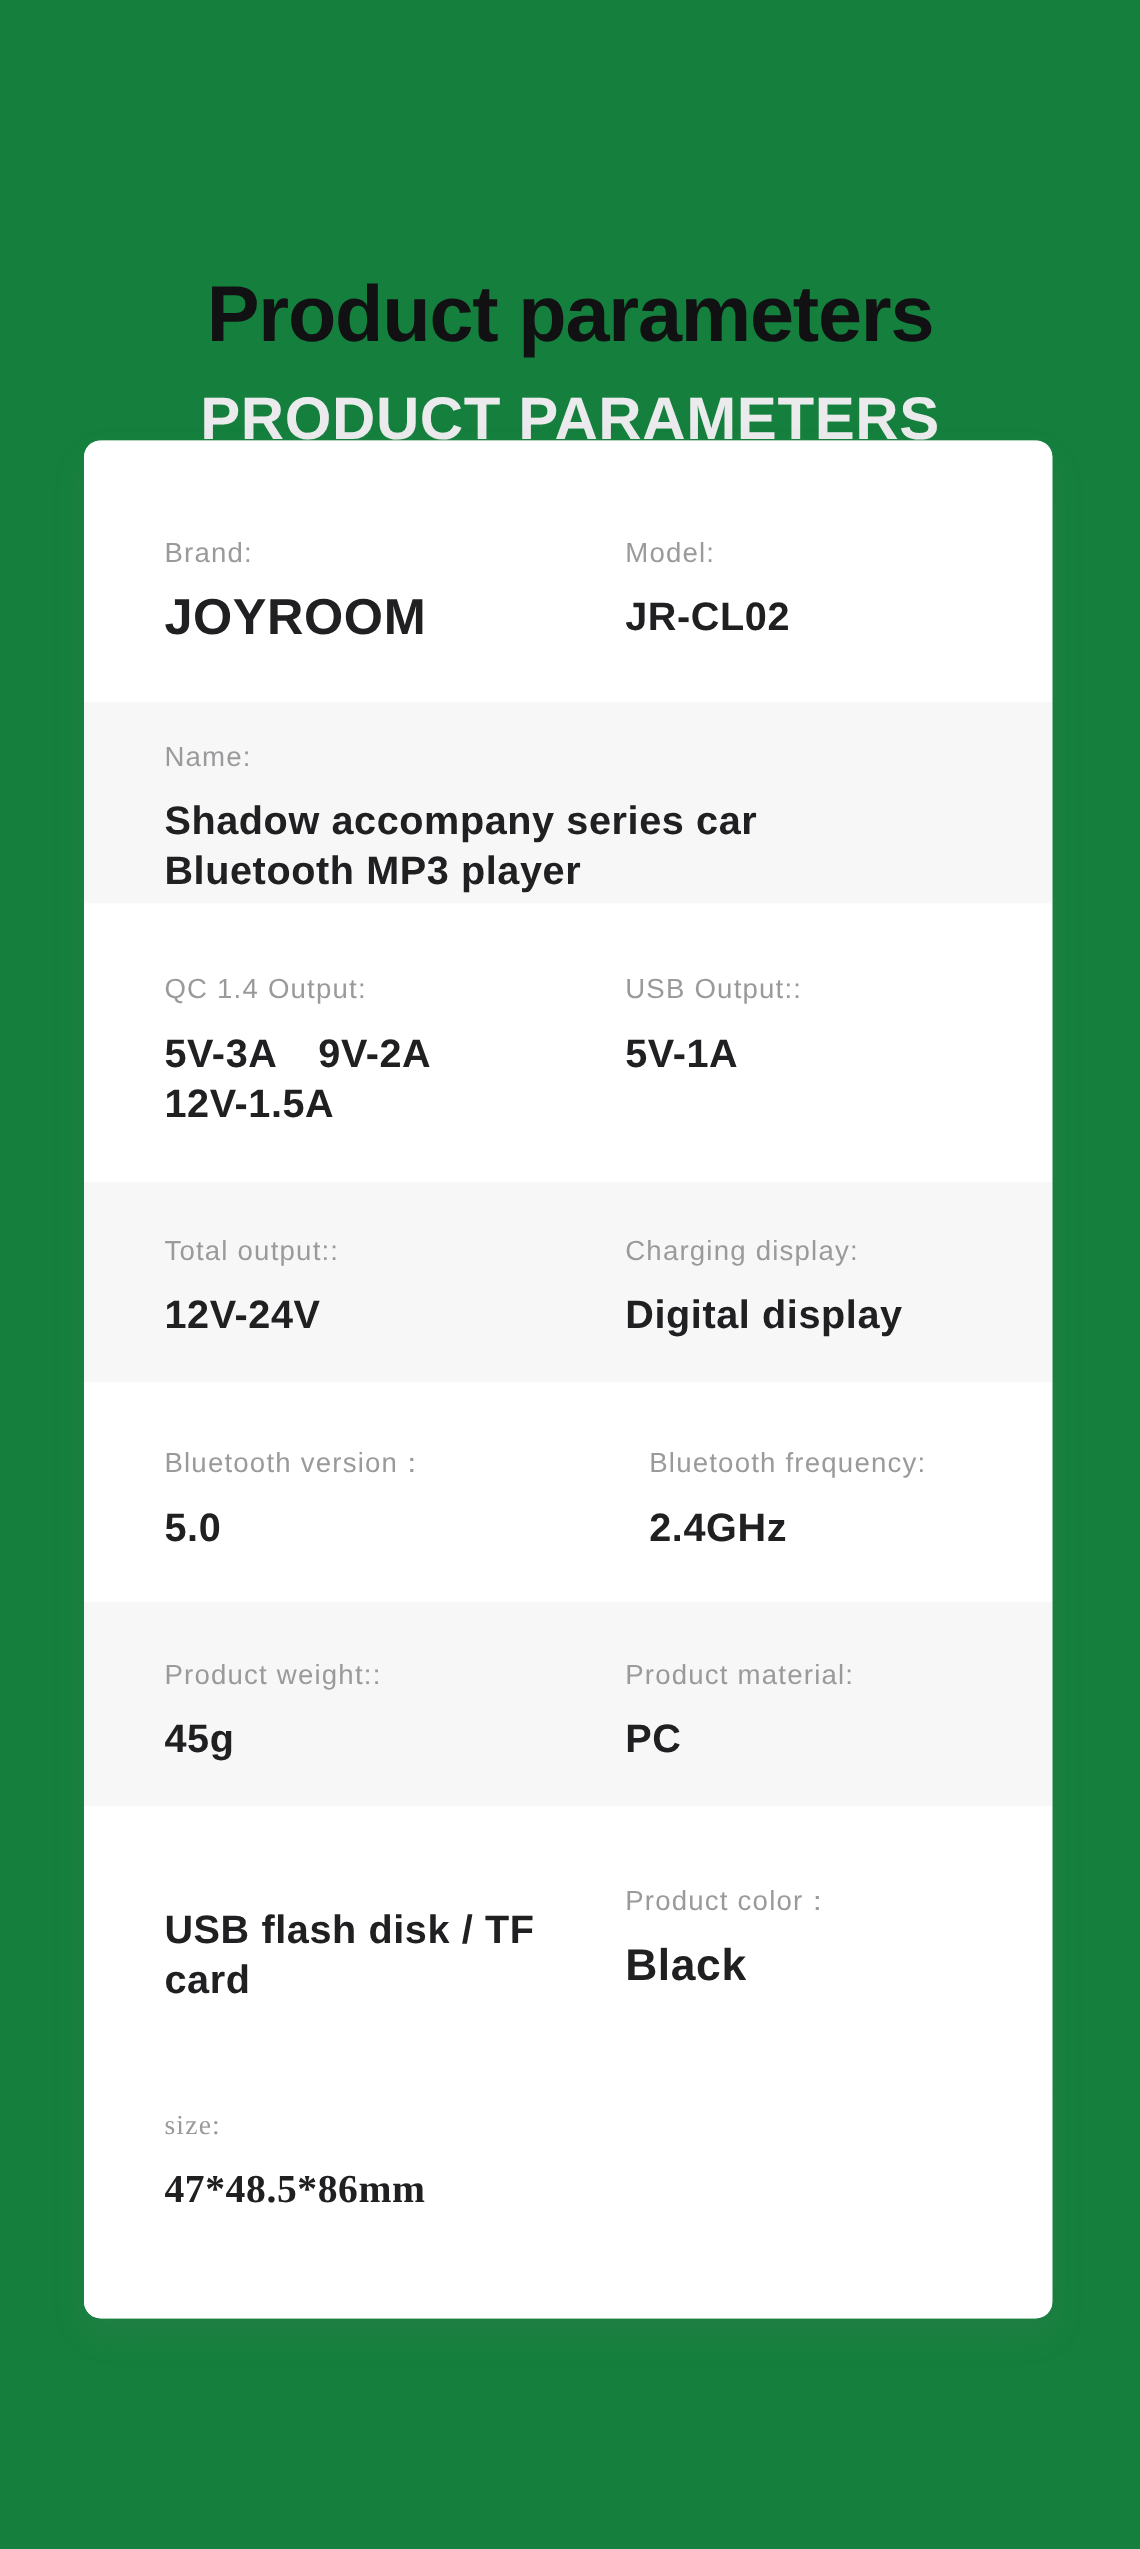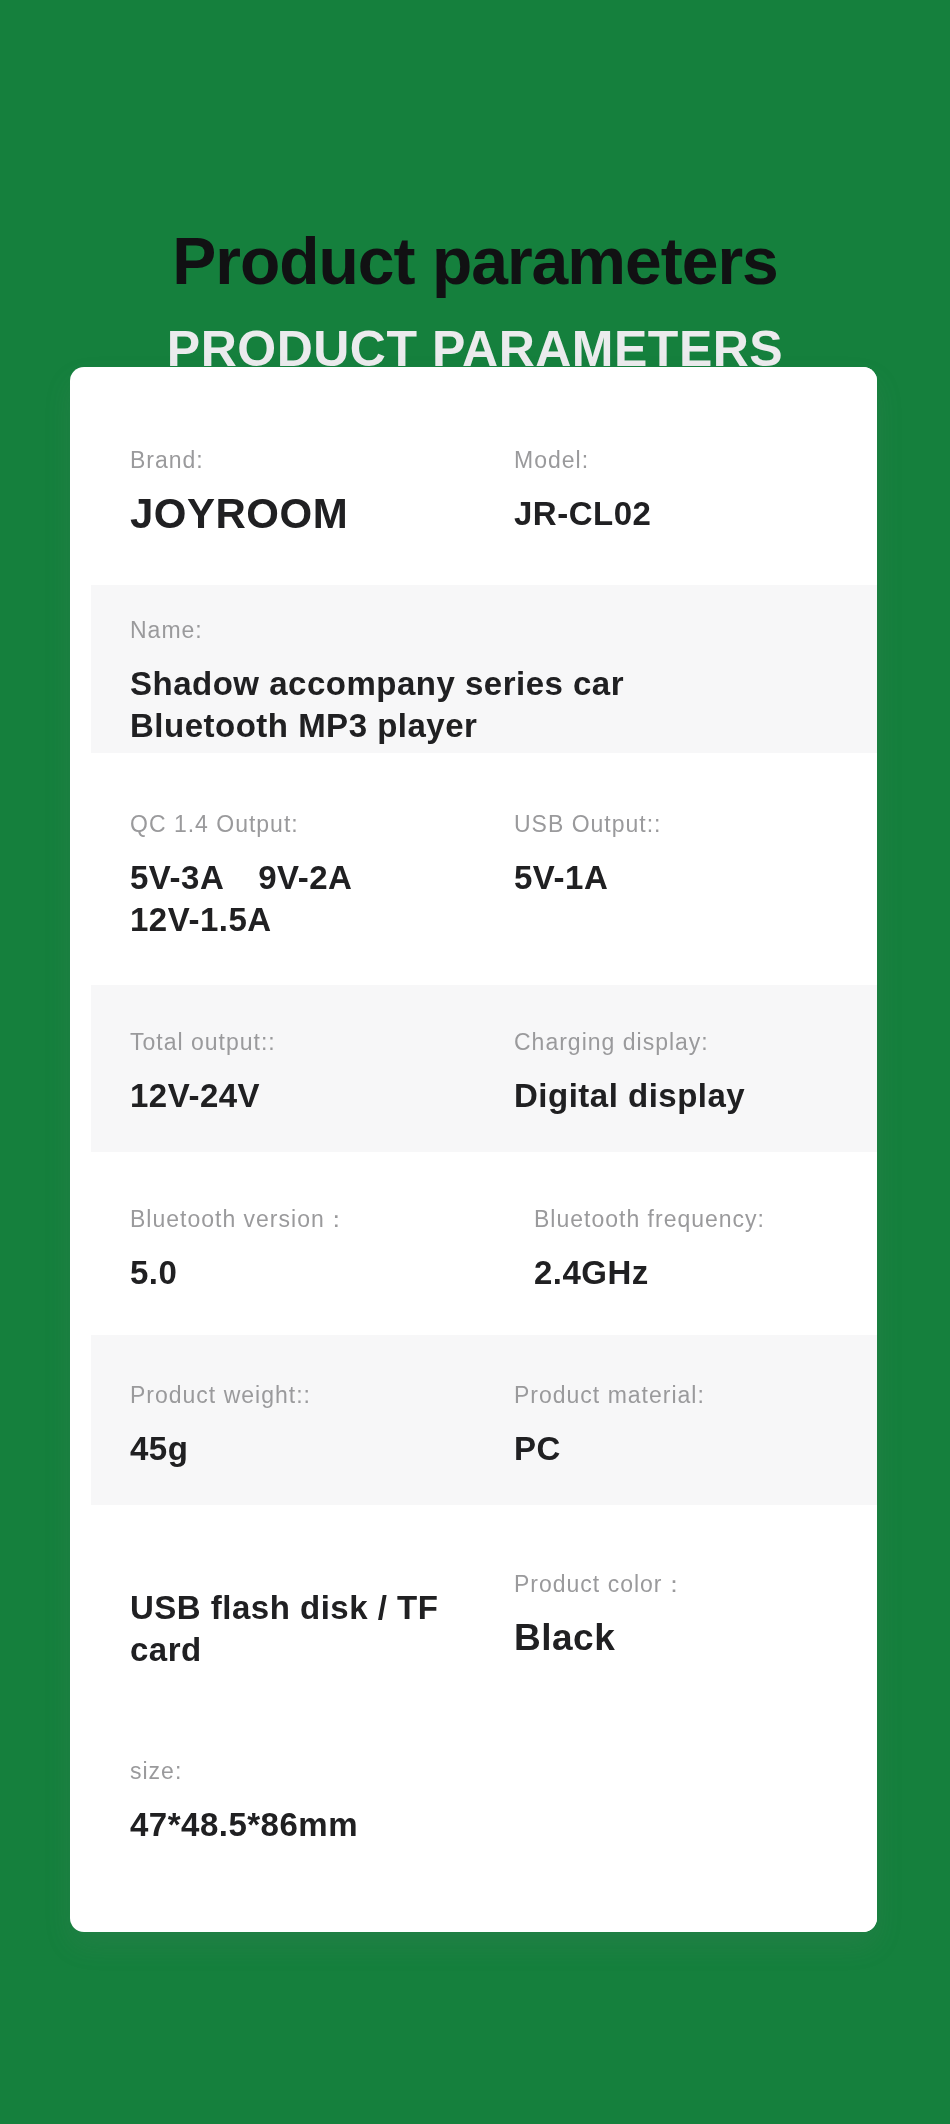--- a/index.html
+++ b/index.html
@@ -53,35 +53,34 @@
     height: 1565px;
     background: #ffffff;
     border-radius: 14px;
     box-shadow: 0 14px 28px rgba(120,120,135,0.12);
     overflow: hidden;
     z-index: 1;
   }
   .row {
     display: grid;
     grid-template-columns: 384px auto;
-    padding-left: 39px;
+    padding-left: 67px;
     padding-right: 20px;
     box-sizing: border-box;
     background: #ffffff;
-    margin-left: 21px;
   }
   .row.alt { background: #f7f7f8; }
   .row-1 { height: 218px; padding-top: 78px; }
   .row-2 { height: 168px; padding-top: 30px; }
   .row-3 { height: 232px; padding-top: 56px; }
   .row-4 { height: 167px; padding-top: 42px; }
   .row-5 { height: 183px; padding-top: 52px; gap: 20px; }
   .row-6 { height: 170px; padding-top: 45px; }
   .row-7 { height: 237px; padding-top: 64px; }
-  .row-8 { height: 190px; padding-top: 14px; }
+  .row-8 { height: 190px; padding-top: 14px; font-family: Liberation Serif, serif; }
   .cell { display: block; }
   .label {
     font-size: 23px;
     line-height: 30px;
     letter-spacing: 1px;
     color: #9a9a9c;
     font-weight: 400;
   }
   .value {
     margin-top: 18px;

